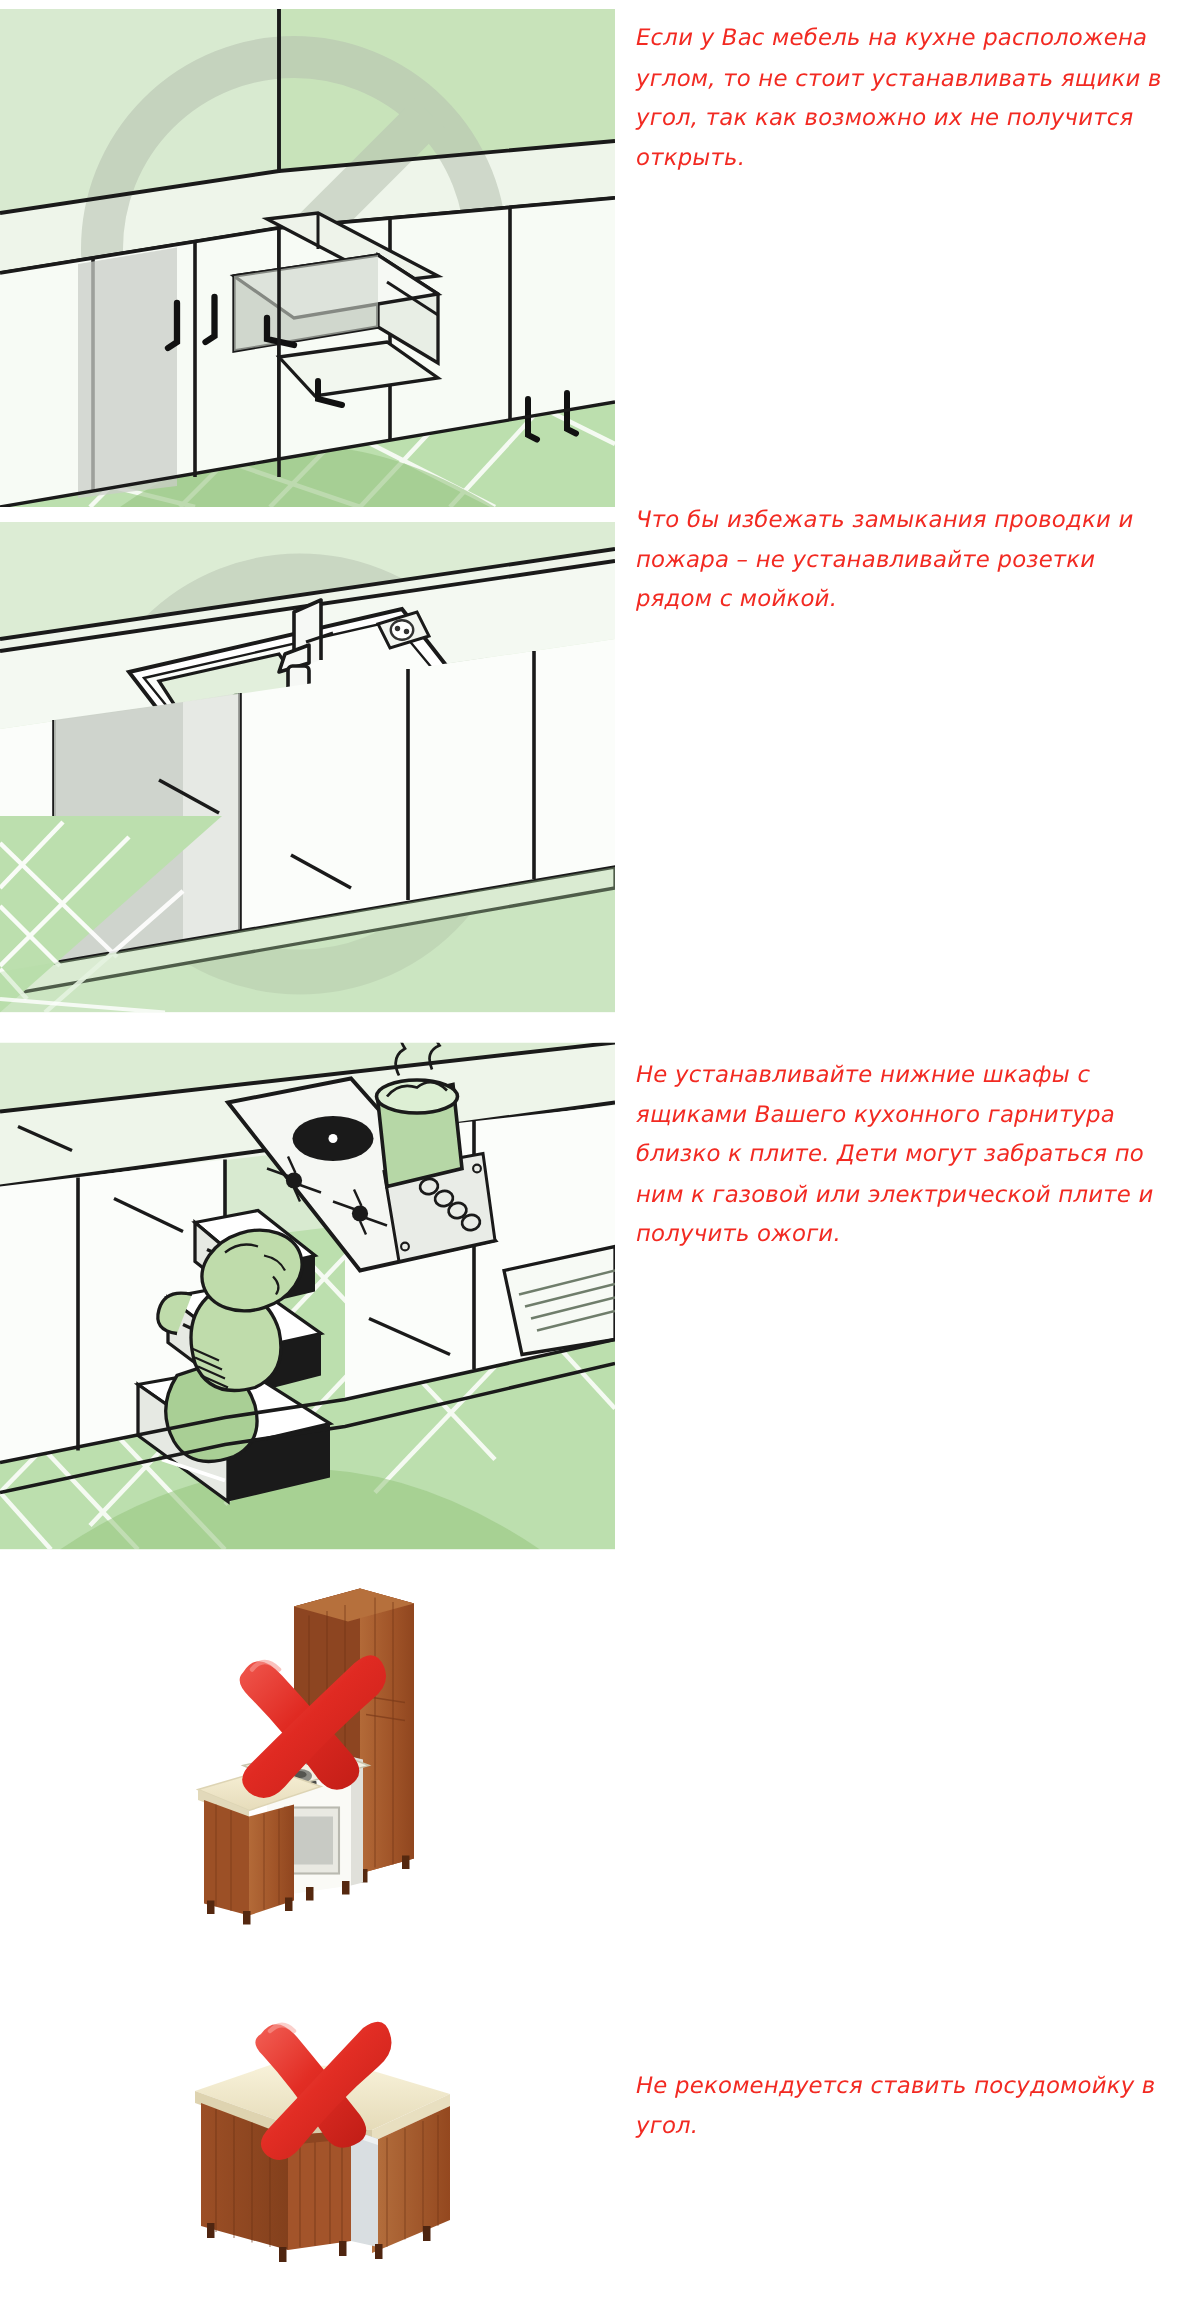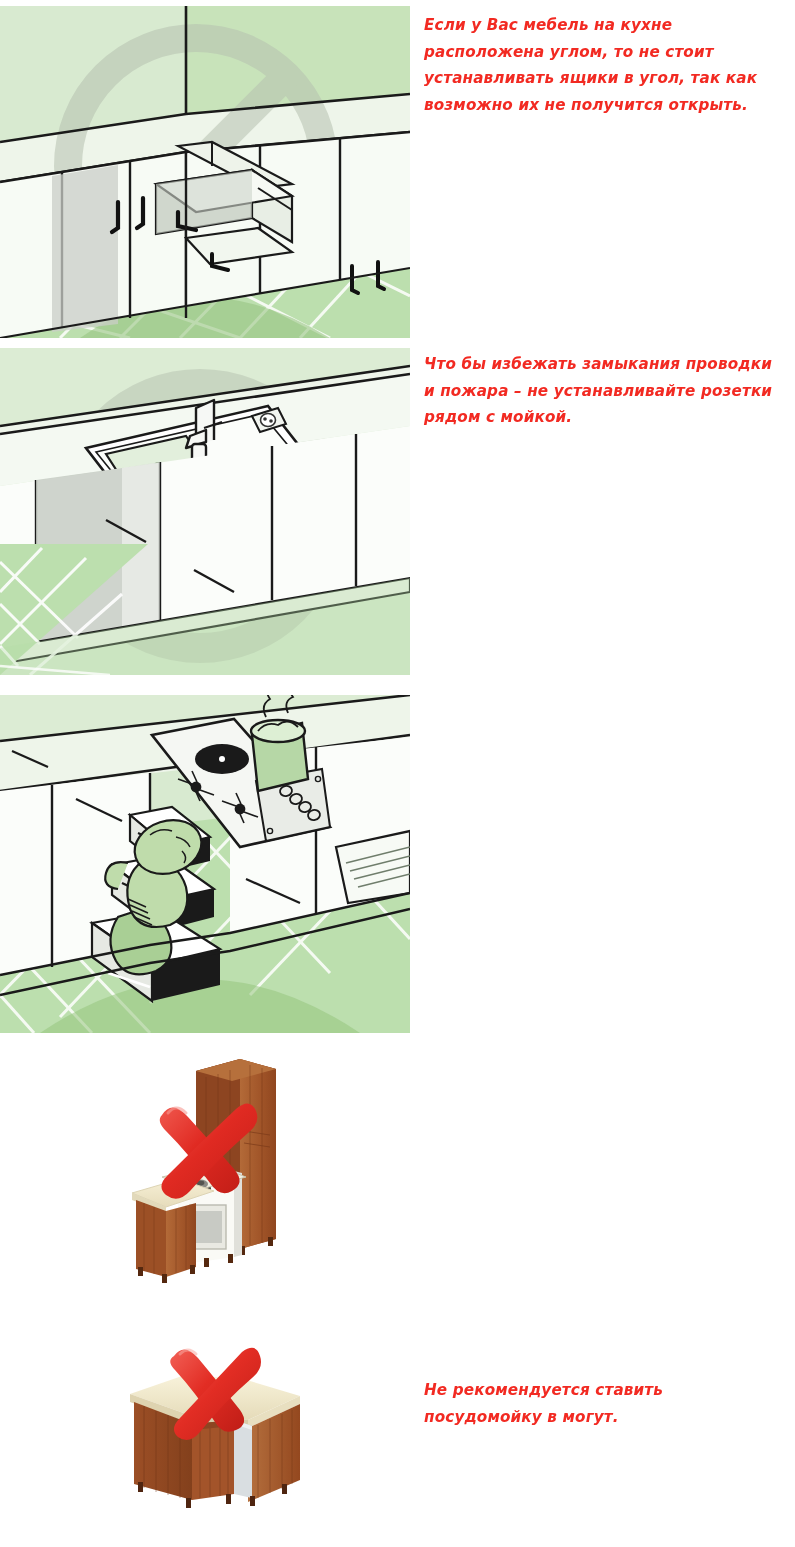--- a/index.html
+++ b/index.html
@@ -12,28 +12,28 @@
   
   .panel{position:absolute;overflow:hidden;}
   .panel svg{display:block;width:100%;height:100%;}
 
   
   .caption{
     position:absolute;
     color:#f22a22;
     font-family:"DejaVu Sans", sans-serif;
     font-style:italic;
-    font-weight:bold;
+    font-weight:normal;
     font-size:15.2px;
     line-height:26.5px;
     letter-spacing:0.15px;
     white-space:pre-line;
   }
   #cap1{left:424px;top:12px;width:352px;}
-  #cap2{left:424px;top:351px;width:352px;}
+  #cap2{left:424px;top:333px;width:352px;}
   #cap3{left:424px;top:703px;width:358px;}
   #cap4{left:424px;top:1117px;width:358px;}
   #cap5{left:424px;top:1377px;width:358px;}
 
   
   #panel1{left:0px;top:6px;width:410px;height:332px;}
   #panel2{left:0px;top:348px;width:410px;height:327px;}
   #panel3{left:0px;top:695px;width:410px;height:338px;}
   #panel4{left:118px;top:1053px;width:196px;height:237px;}
   #panel5{left:116px;top:1334px;width:204px;height:192px;}
@@ -416,20 +416,21 @@
         </g>
 
         <g stroke="#1a1a1a" stroke-width="2.4" fill="none">
           <polyline points="0,280 150,250 230,238 410,198"></polyline>
           <polyline points="0,300 150,268 230,256 410,214"></polyline>
         </g>
       </g>
     </svg>
   </div>
 
+  <div class="caption" id="cap3">Не устанавливайте нижние шкафы с ящиками Вашего кухонного гарнитура близко к плите. Дети могут забраться по ним к газовой или электрической плите и получить ожоги.</div>
 
   <div class="panel" id="panel4">
     <svg viewBox="0 0 196 237" preserveAspectRatio="none">
       <defs>
         <linearGradient id="wood4a" x1="0" y1="0" x2="1" y2="0">
           <stop offset="0%" stop-color="#8f4522"></stop>
             <stop offset="50%" stop-color="#a85a2d"></stop>
             <stop offset="100%" stop-color="#8b4420"></stop>
         </linearGradient>
         <linearGradient id="wood4b" x1="0" y1="0" x2="1" y2="0">
@@ -618,15 +619,15 @@
       </g>
 
       <g>
         <path d="M58 22 q10 -14 24 2 q20 24 42 52 q10 14 -4 20 q-13 6 -21 -8 q-20 -30 -40 -52 q-9 -9 -1 -14 z" fill="url(#xred5)"></path>
         <path d="M126 18 q14 -10 18 4 q4 12 -8 22 q-28 24 -52 54 q-11 13 -22 5 q-9 -8 2 -19 q30 -32 62 -66 z" fill="url(#xred5)"></path>
         <path d="M64 20 q8 -8 16 0" fill="none" stroke="#f8a8a0" stroke-width="3" opacity="0.55" stroke-linecap="round"></path>
       </g>
     </svg>
   </div>
 
-  <div class="caption" id="cap5">Не рекомендуется ставить посудомойку в могут.</div>
+  <div class="caption" id="cap5">Не рекомендуется ставить посудомойку в угол.</div>
 
 </div>
 
 </body></html>

